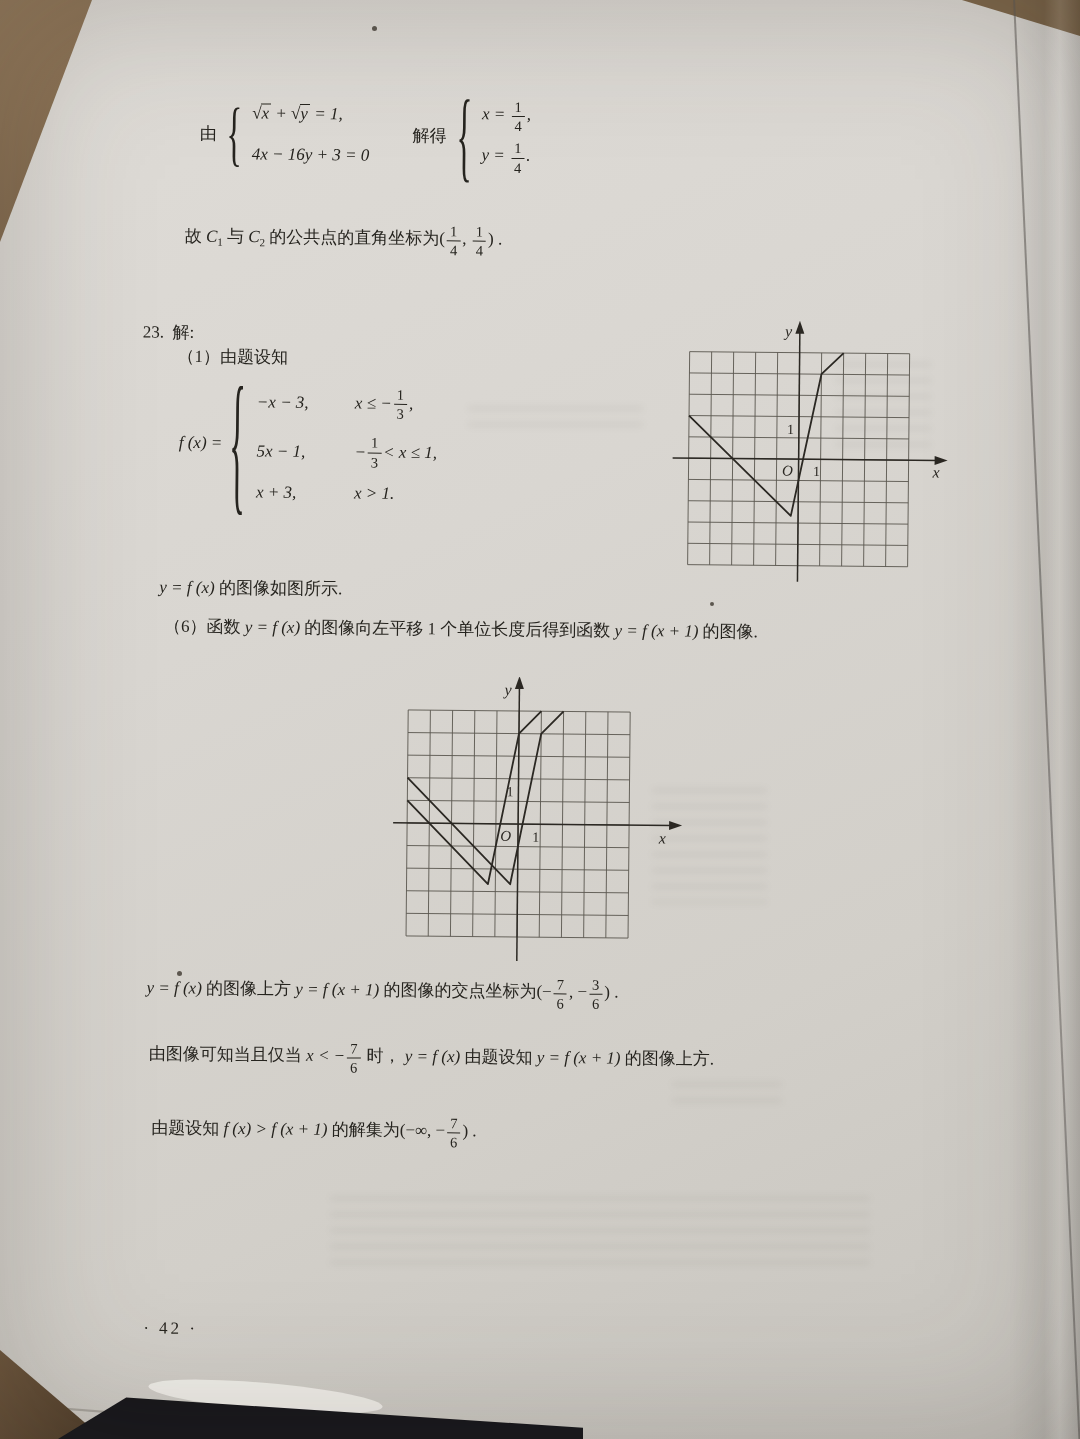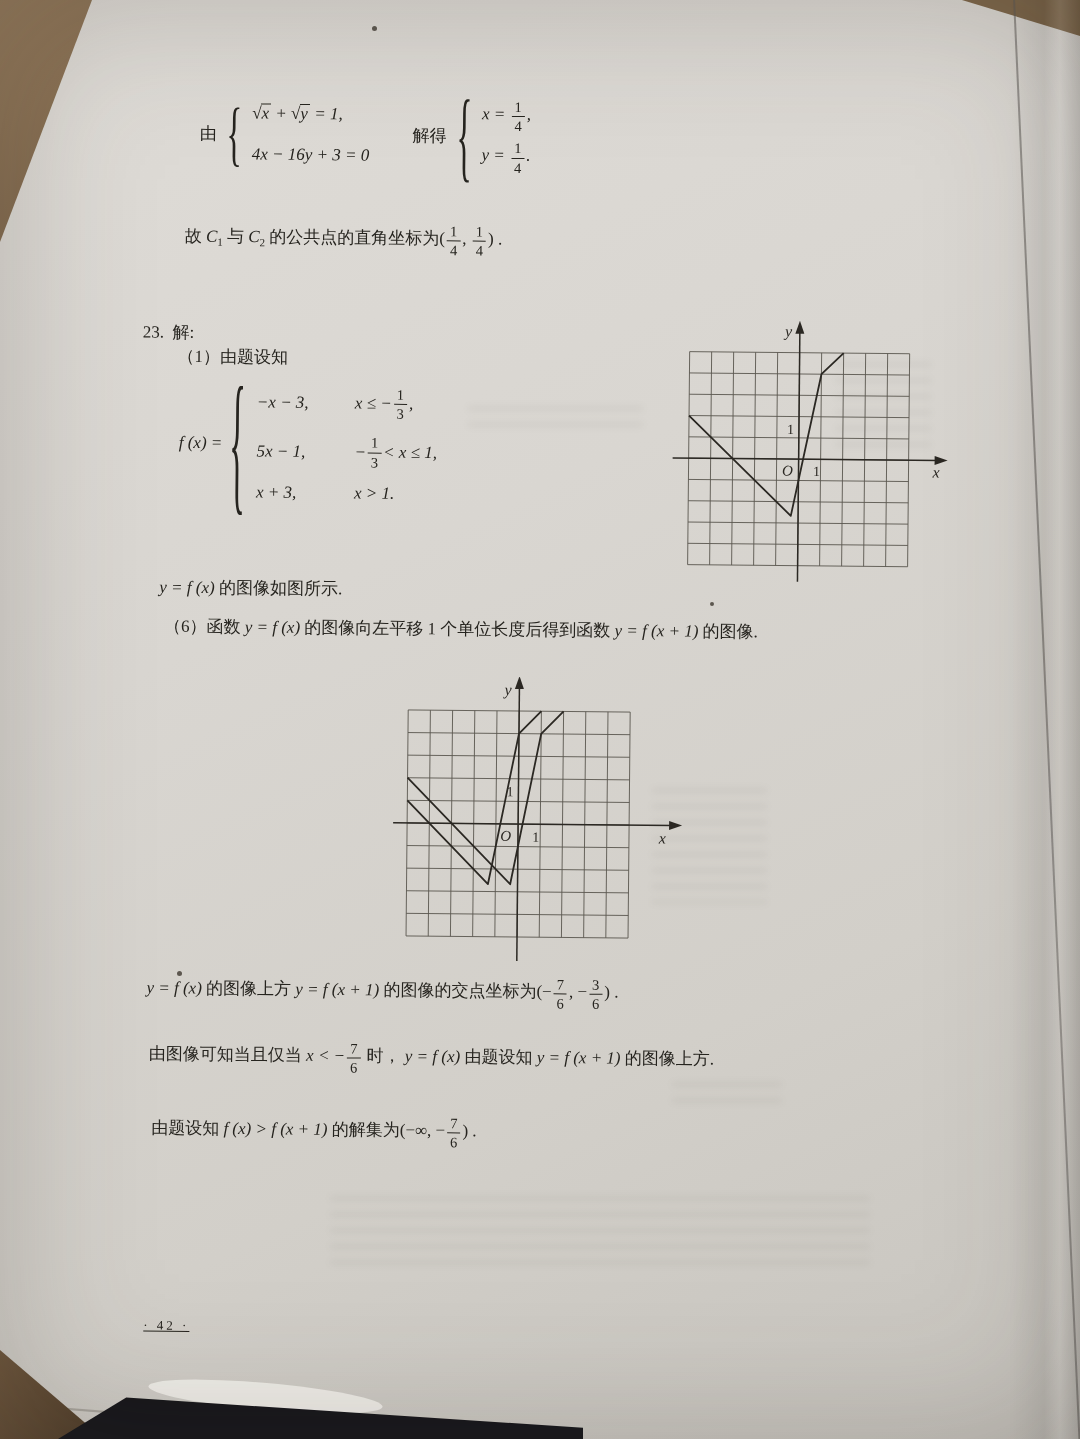--- a/index.html
+++ b/index.html
@@ -25,21 +25,21 @@
   .brace-pw{font-size:40px;transform:scale(0.85,3.9);}
   .eqsys{display:flex;align-items:center;gap:9px;}
   .eqcol{display:flex;flex-direction:column;gap:20px;}
   .solcol{display:flex;flex-direction:column;gap:6px;}
   .solve-label{margin-left:34px;}
   .pw{display:flex;align-items:center;gap:5px;}
   .pw-rows{display:flex;flex-direction:column;gap:13px;margin-left:5px;}
   .pw-row{display:flex;align-items:center;}
   .pw-expr{width:98px;}
   .pw-cond{display:inline-flex;align-items:center;}
-  .footer{letter-spacing:3px;font-size:13px;text-decoration:underline;}
+  .footer{letter-spacing:3px;font-size:17px;}
   
   .corner-tl{left:0;top:0;width:92px;height:242px;clip-path:polygon(0 0,100% 0,0 100%);
              background:linear-gradient(135deg,#957b5c,#7b644a);}
   .corner-tr{left:953px;top:0;width:127px;height:36px;clip-path:polygon(7% 0,100% 0,100% 100%);
              background:#7d6649;}
   .fold-line{left:1012px;top:-24px;width:2px;height:1520px;background:rgba(92,90,85,.55);
              transform:rotate(-2.6deg);transform-origin:top center;}
   .fold-shade{right:0;top:0;width:72px;height:100%;
               background:linear-gradient(90deg,rgba(0,0,0,0) 0%,rgba(0,0,0,.06) 50%,rgba(255,255,255,.10) 72%,rgba(0,0,0,.10) 100%);}
   .bottom-brown{left:0;top:1340px;width:104px;height:99px;clip-path:polygon(0 10%,100% 100%,0 100%);

